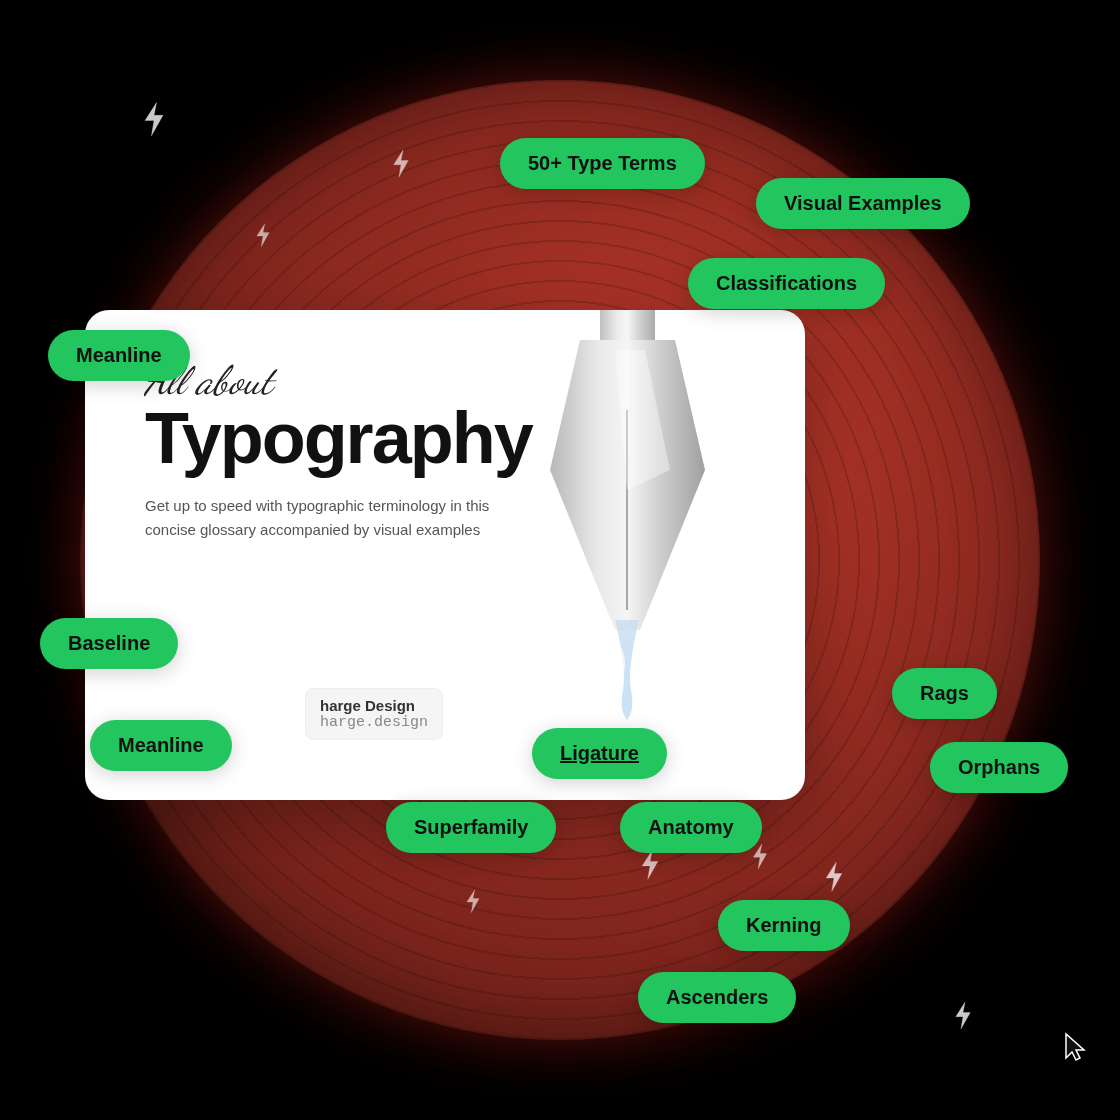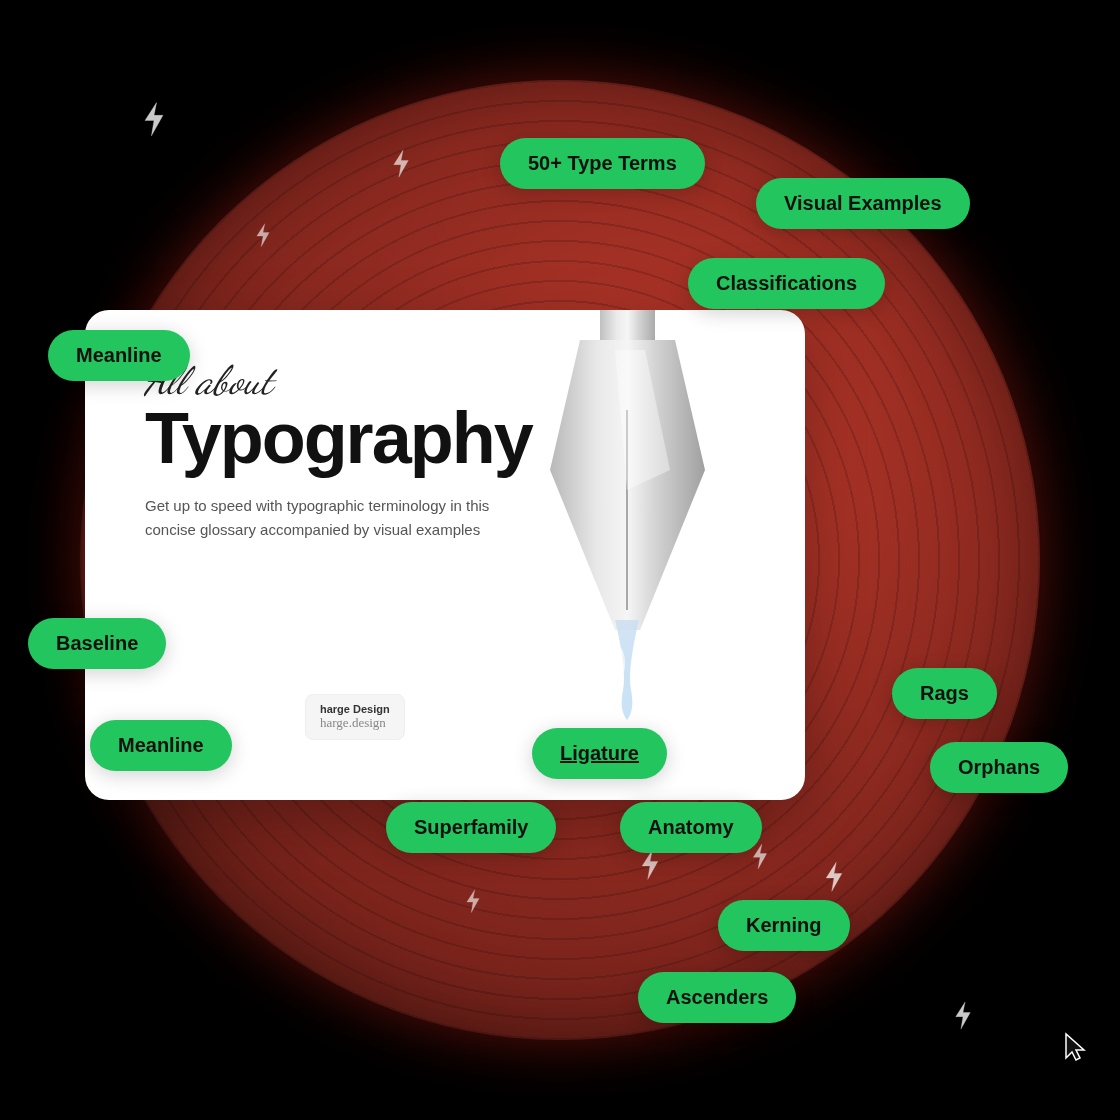--- a/index.html
+++ b/index.html
@@ -96,28 +96,28 @@
       background: #f5f5f5;
       border: 1px solid #eee;
       border-radius: 8px;
       padding: 8px 14px;
       display: flex;
       flex-direction: column;
     }
 
     .watermark-name {
       font-family: Arial, sans-serif;
-      font-size: 11px;
+      font-size: 15px;
       font-weight: bold;
       color: #333;
     }
 
     .watermark-url {
-      font-family: Liberation Serif, serif;
-      font-size: 13px;
+      font-family: Liberation Mono, monospace;
+      font-size: 15px;
       color: #888;
     }
 
     
     .pill {
       position: absolute;
       background: #22c55e;
       border-radius: 50px;
       padding: 14px 28px;
       font-family: Arial, sans-serif;
@@ -212,21 +212,21 @@
     <span class="watermark-name">harge Design</span>
     <span class="watermark-url">harge.design</span>
   </div>
 </div>
 
 <div id="pills-container">
     <div class="pill" style="top: 138px; left: 500px;">50+ Type Terms</div>
     <div class="pill" style="top: 178px; left: 756px;">Visual Examples</div>
     <div class="pill" style="top: 258px; left: 688px;">Classifications</div>
     <div class="pill" style="top: 330px; left: 48px;">Meanline</div>
-    <div class="pill" style="top: 618px; left: 28px;">Baseline</div>
+    <div class="pill" style="top: 618px; left: 40px;">Baseline</div>
     <div class="pill" style="top: 668px; left: 892px;">Rags</div>
     <div class="pill" style="top: 720px; left: 90px;">Meanline</div>
     <div class="pill" style="top: 728px; left: 532px; text-decoration: underline;">Ligature</div>
     <div class="pill" style="top: 742px; left: 930px;">Orphans</div>
     <div class="pill" style="top: 802px; left: 386px;">Superfamily</div>
     <div class="pill" style="top: 802px; left: 620px;">Anatomy</div>
     <div class="pill" style="top: 900px; left: 718px;">Kerning</div>
     <div class="pill" style="top: 972px; left: 638px;">Ascenders</div>
   </div>
 

